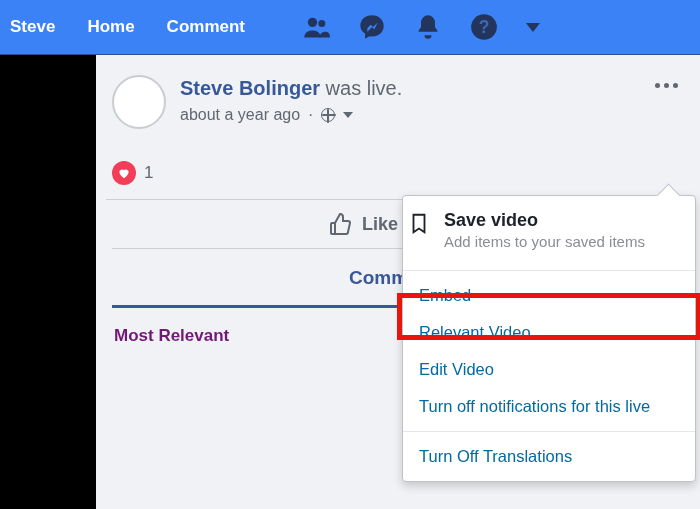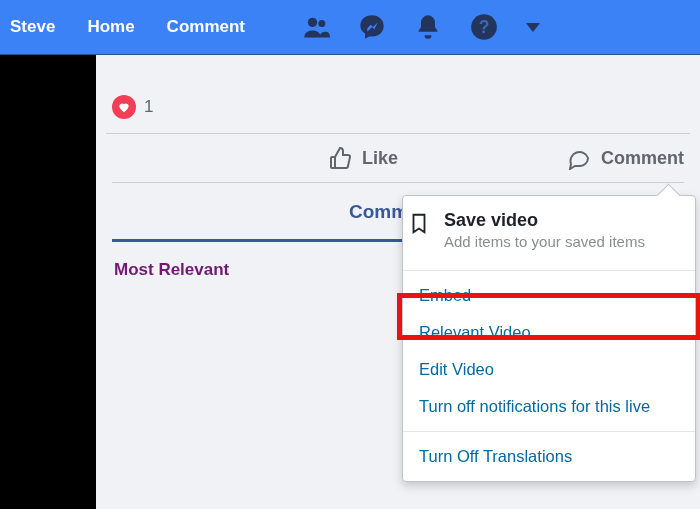--- a/index.html
+++ b/index.html
@@ -113,20 +113,39 @@
       </svg>
     <div class="caret"></div>
   </div>
 </div>
 
 <div class="stage">
   <div class="blackbar"></div>
   <div class="content">
 
     <div class="post">
+      <div class="post-head">
+        <div class="avatar"></div>
+        <div class="head-text">
+          <div>
+            <span class="author">Steve Bolinger</span><span class="status"> was live.</span>
+          </div>
+          <div class="meta">
+            <span>about a year ago</span>
+            <span>·</span>
+            <span class="globe"></span>
+            <span class="tcaret"></span>
+          </div>
+        </div>
+        <div class="dots">
+            <span></span>
+            <span></span>
+            <span></span>
+          </div>
+      </div>
 
       <div class="reacts">
         <span class="love">
           <svg viewBox="0 0 24 24">
               <path d="M12 21s-8-5-8-11a5 5 0 0 1 8-3 5 5 0 0 1 8 3c0 6-8 11-8 11z"></path>
             </svg>
         </span>
         <span>1</span>
       </div>
 

